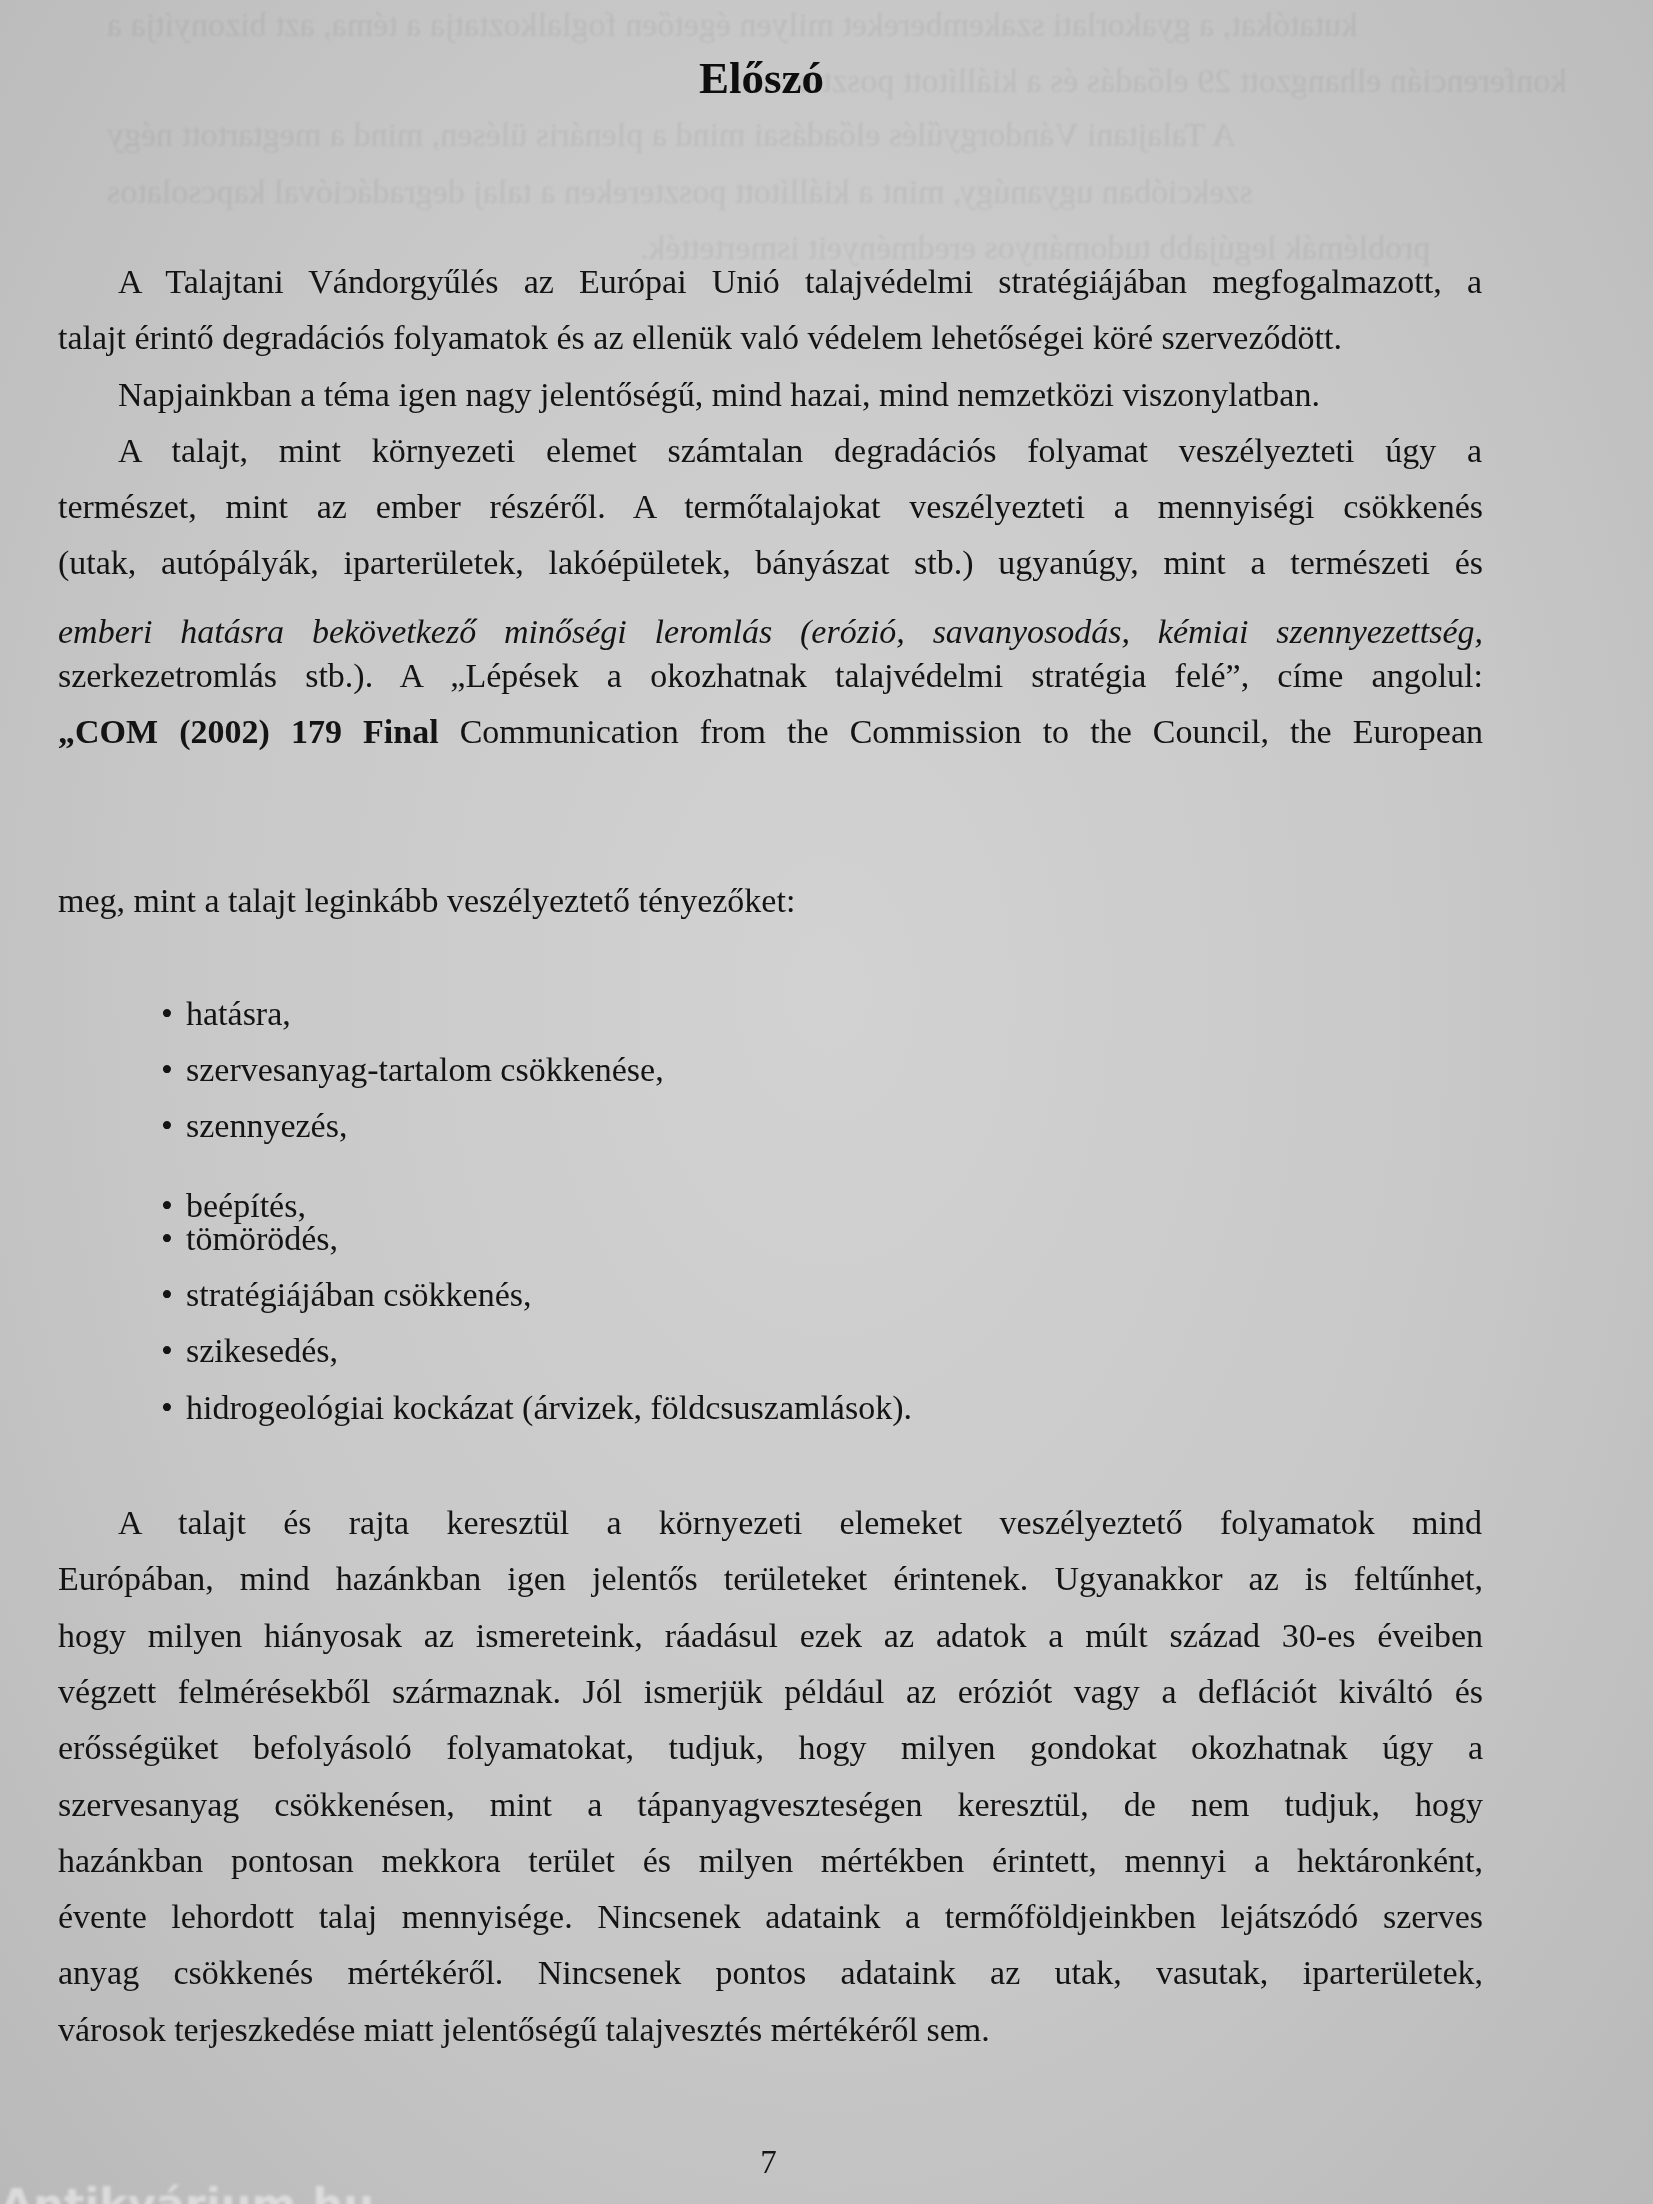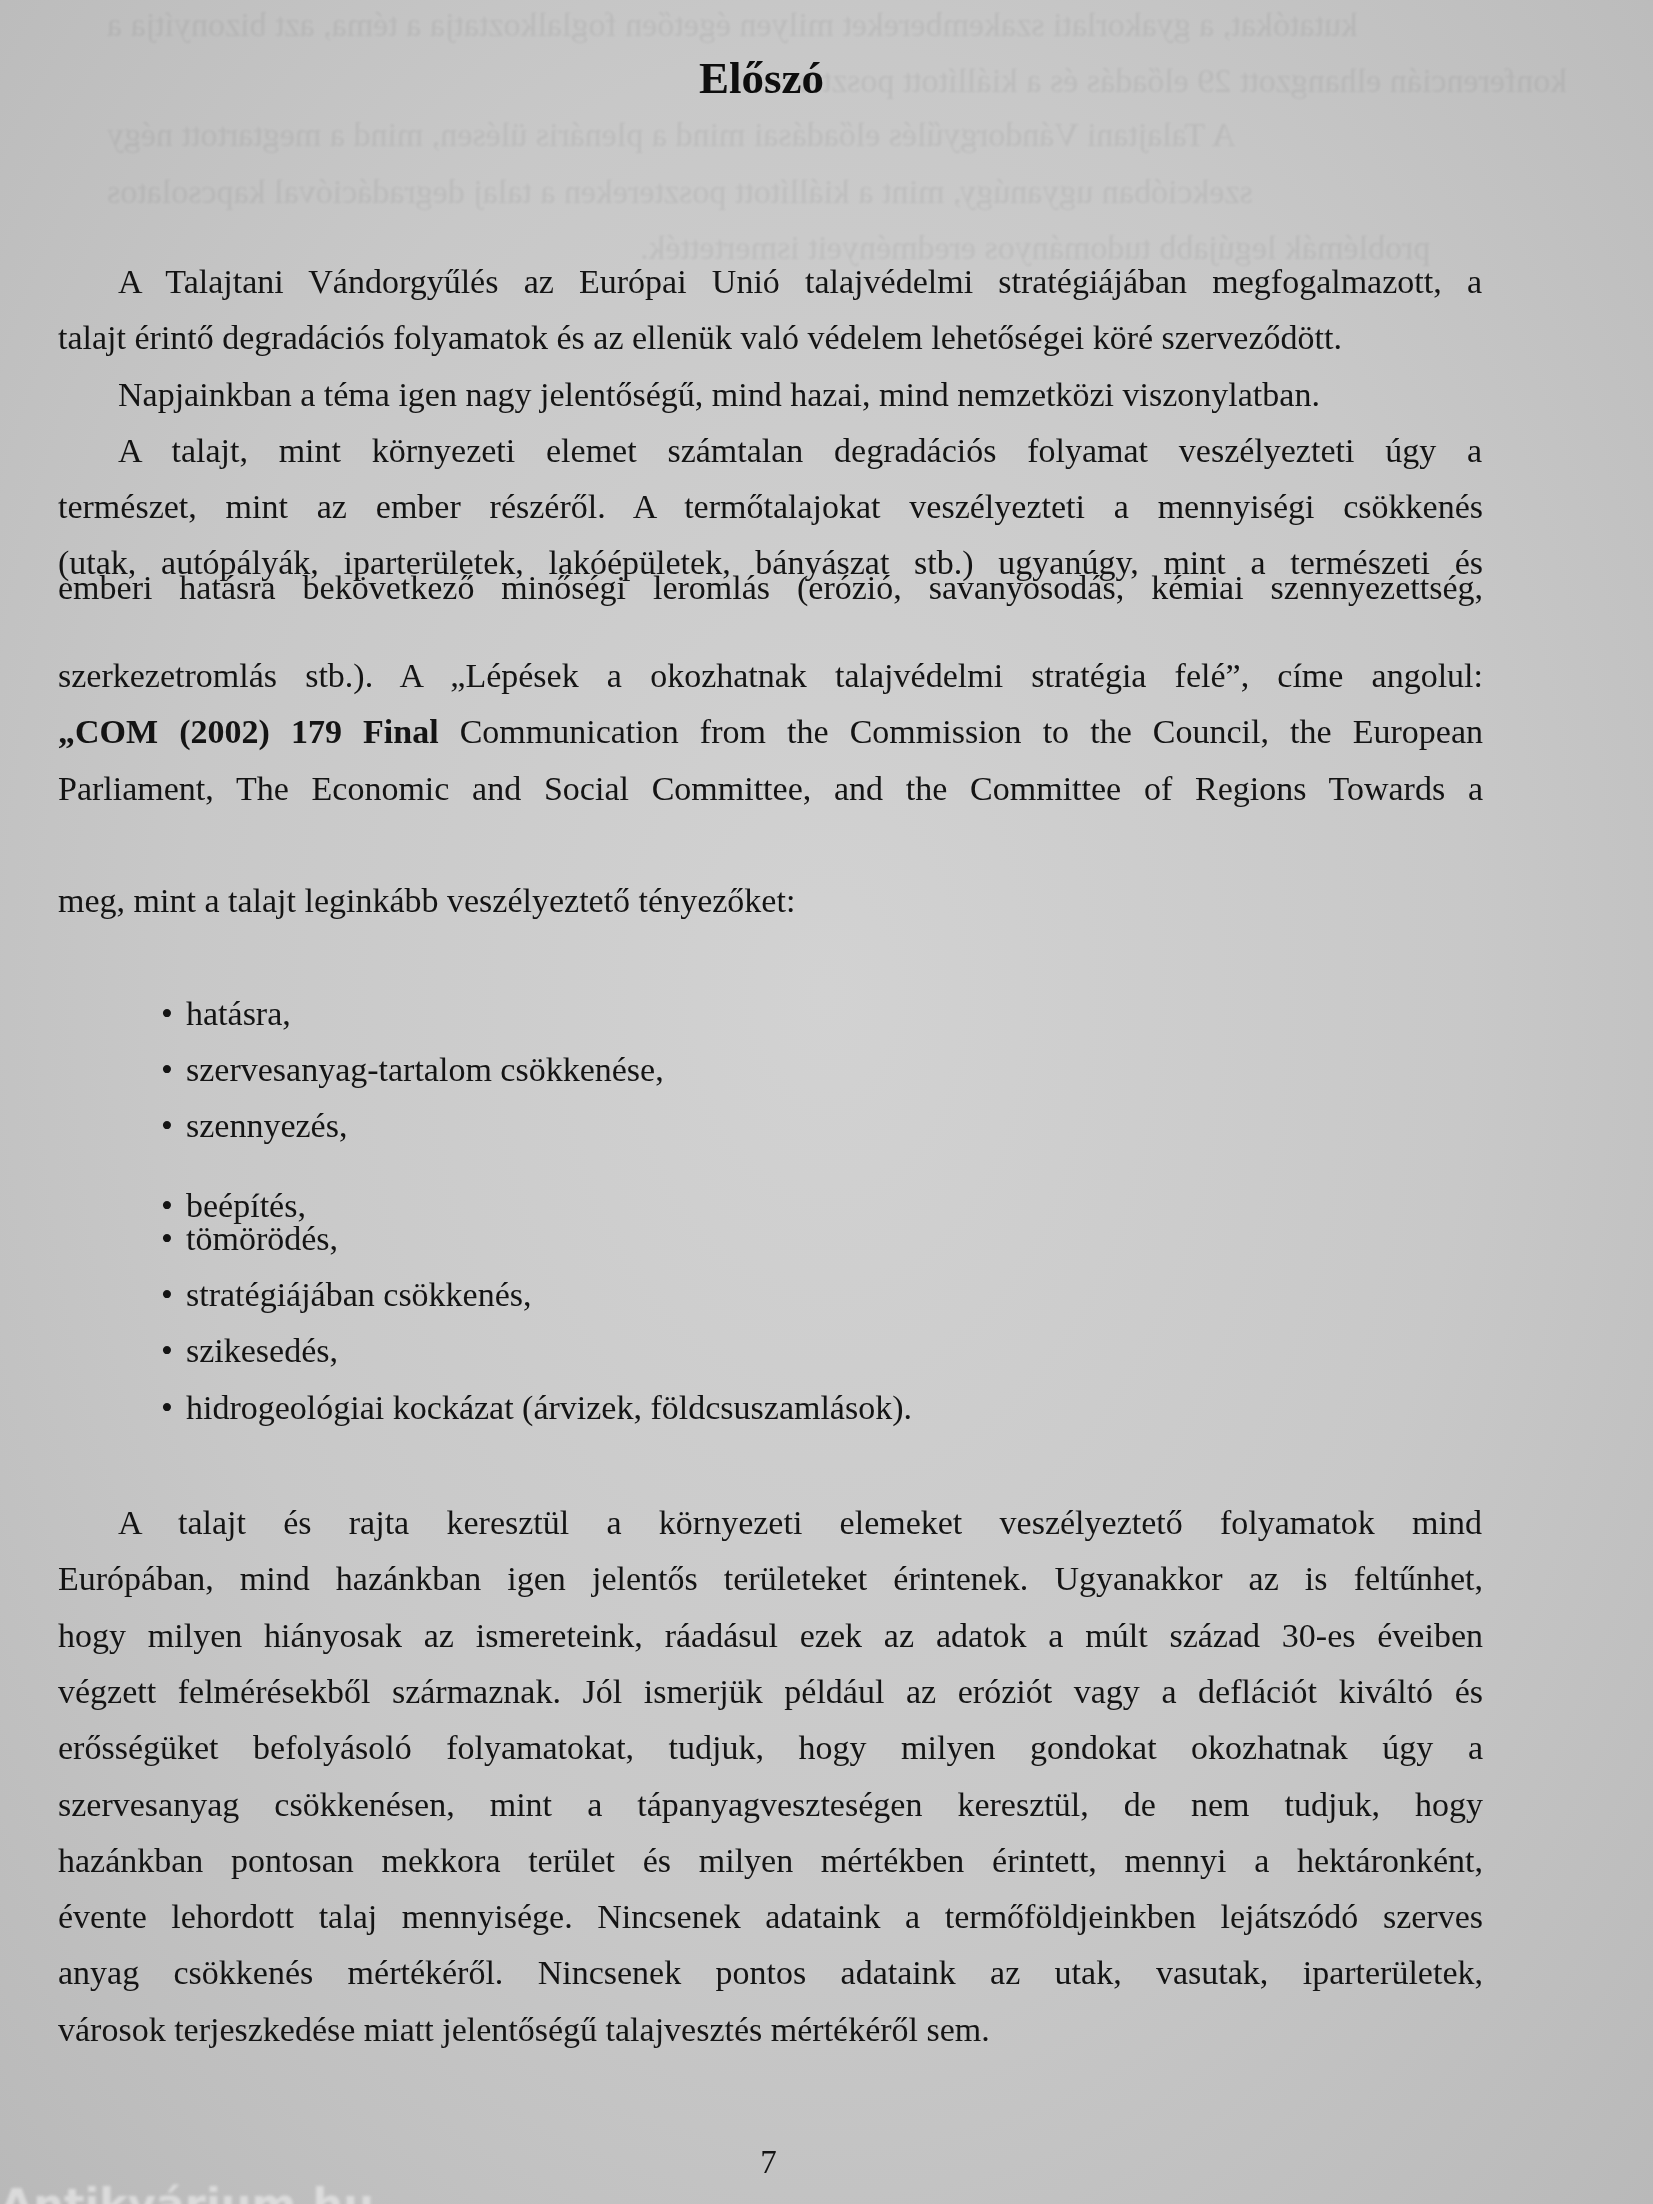--- a/index.html
+++ b/index.html
@@ -60,24 +60,23 @@
   <h1 class="title">Előszó</h1>
 
   <div class="line indent" style="top: 262px; white-space: nowrap;">A Talajtani Vándorgyűlés az Európai Unió talajvédelmi stratégiájában megfogalmazott, a</div>
   <div class="line last" style="top:318px;">talajt érintő degradációs folyamatok és az ellenük való védelem lehetőségei köré szerveződött.</div>
 
   <div class="line indent last" style="top:375px;">Napjainkban a téma igen nagy jelentőségű, mind hazai, mind nemzetközi viszonylatban.</div>
 
   <div class="line indent" style="top: 431px; white-space: nowrap;">A talajt, mint környezeti elemet számtalan degradációs folyamat veszélyezteti úgy a</div>
   <div class="line" style="top: 487px; white-space: nowrap;">természet, mint az ember részéről. A termőtalajokat veszélyezteti a mennyiségi csökkenés</div>
   <div class="line" style="top: 543px; white-space: nowrap;">(utak, autópályák, iparterületek, lakóépületek, bányászat stb.) ugyanúgy, mint a természeti és</div>
-  <div class="line" style="top: 568px; white-space: nowrap;">emberi hatásra bekövetkező minőségi leromlás (erózió, savanyosodás, kémiai szennyezettség,</div>
+  <div class="line" style="top: 612px; white-space: nowrap; font-style: italic;">emberi hatásra bekövetkező minőségi leromlás (erózió, savanyosodás, kémiai szennyezettség,</div>
   <div class="line" style="top: 656px; white-space: nowrap;">szerkezetromlás stb.). A „Lépések a okozhatnak talajvédelmi stratégia felé”, címe angolul:</div>
   <div class="line" style="top: 712px; white-space: nowrap;"><span class="bold">„COM (2002) 179 Final</span><span> Communication from the Commission to the Council, the European</span></div>
-  <div class="line" style="top: 769px; white-space: nowrap;">Parliament, The Economic and Social Committee, and the Committee of Regions Towards a</div>
   <div class="line last" style="top:881px;">meg, mint a talajt leginkább veszélyeztető tényezőket:</div>
 
   <div>
     <div class="bullet" style="top:994px;"><span class="dot">•</span><span>hatásra,</span></div>
     <div class="bullet" style="top:1050px;"><span class="dot">•</span><span>szervesanyag-tartalom csökkenése,</span></div>
     <div class="bullet" style="top:1106px;"><span class="dot">•</span><span>szennyezés,</span></div>
     <div class="bullet" style="top:1163px;margin-top:23px;"><span class="dot">•</span><span>beépítés,</span></div>
     <div class="bullet" style="top:1219px;"><span class="dot">•</span><span>tömörödés,</span></div>
     <div class="bullet" style="top:1275px;"><span class="dot">•</span><span>stratégiájában csökkenés,</span></div>
     <div class="bullet" style="top:1331px;"><span class="dot">•</span><span>szikesedés,</span></div>

